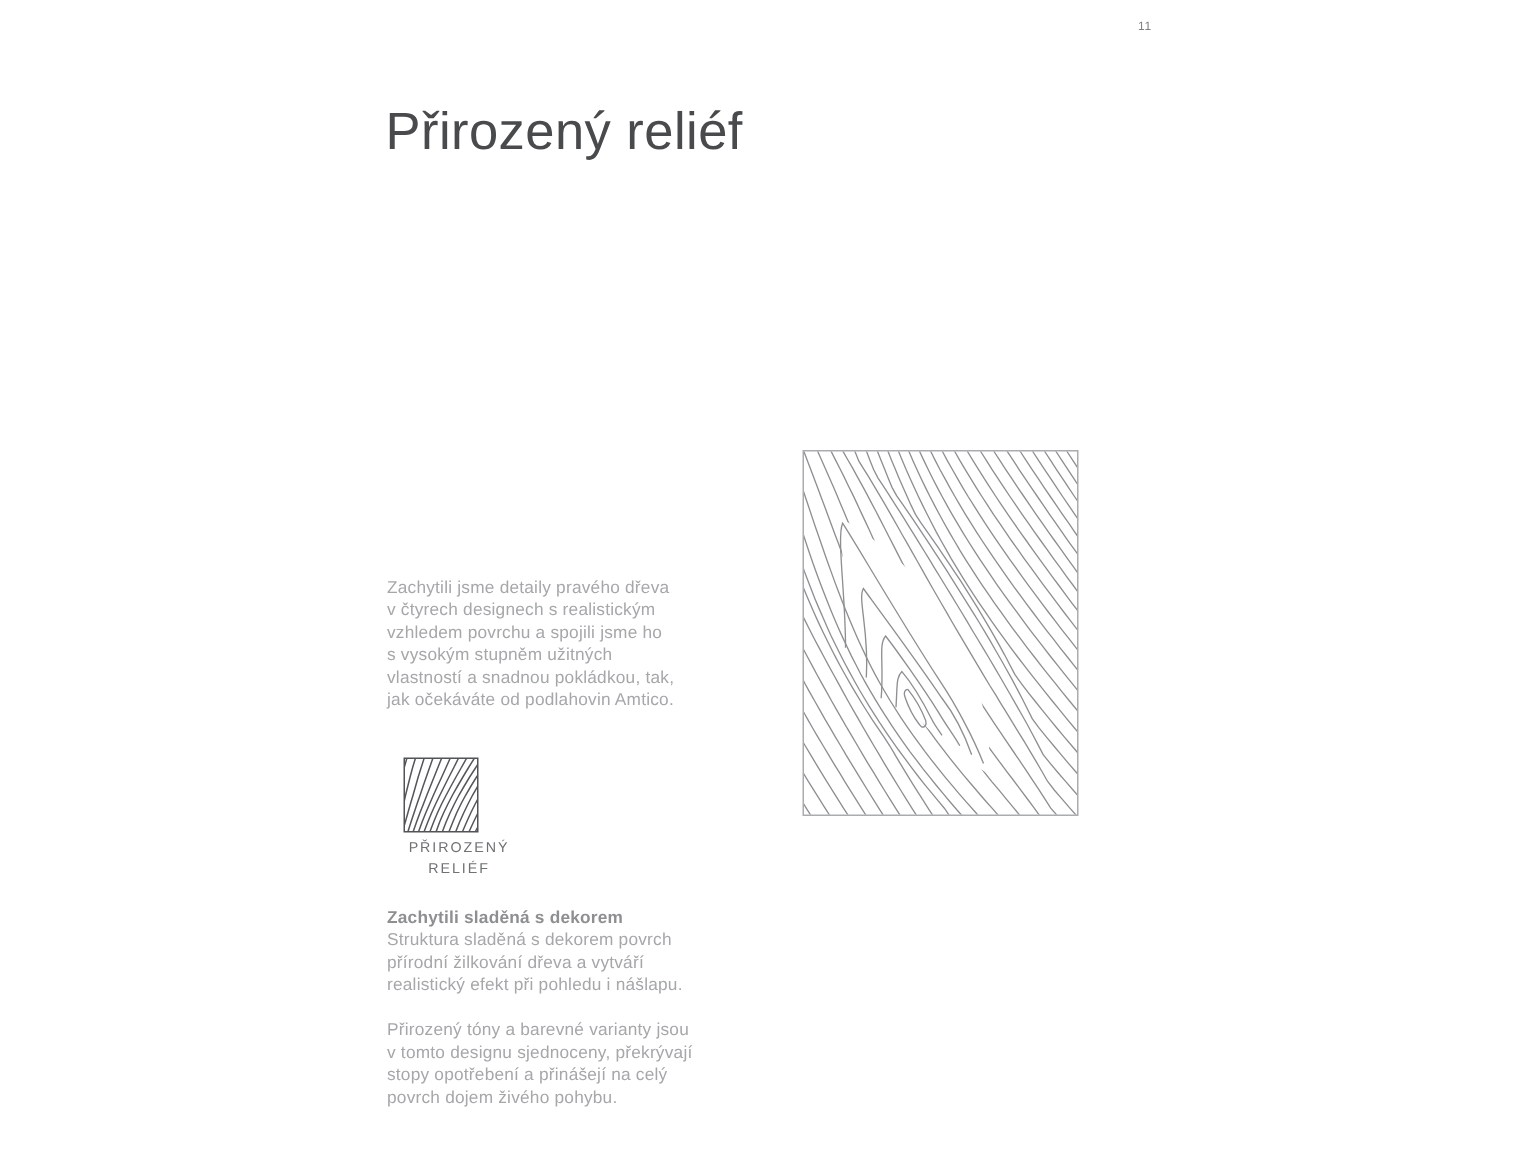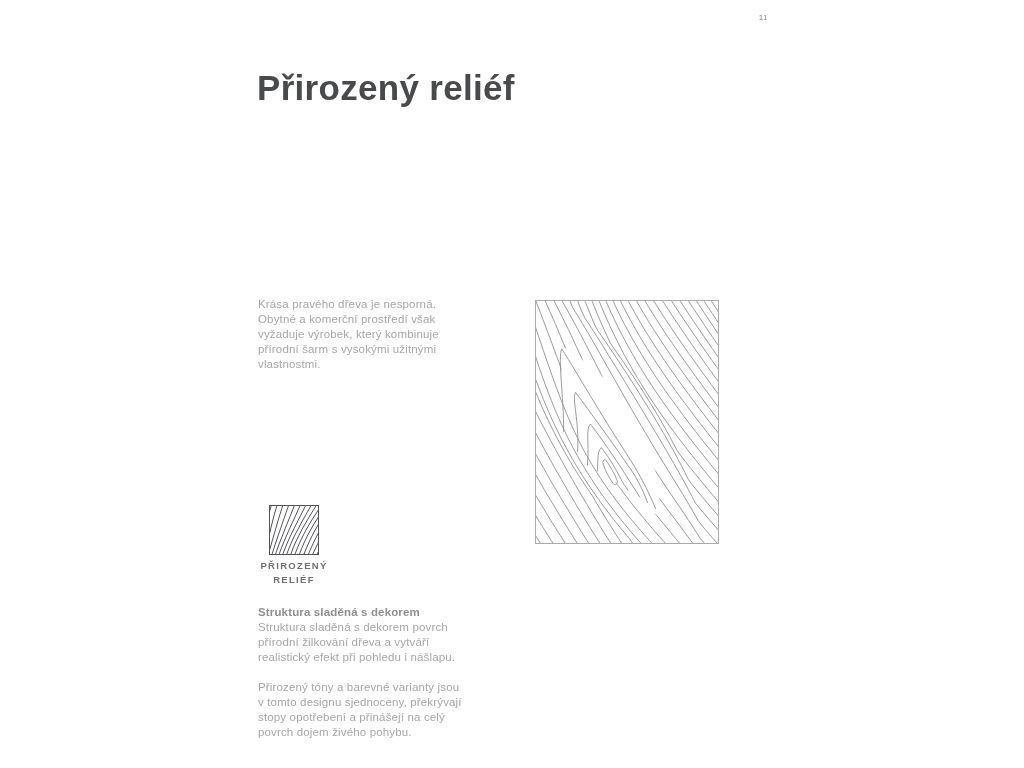--- a/index.html
+++ b/index.html
@@ -3,63 +3,64 @@
 <meta charset="utf-8">
 <style>
   html,body{margin:0;padding:0;background:#ffffff;}
   body{width:1024px;height:768px;font-family:"Liberation Sans",sans-serif;}
   .page{position:relative;width:1024px;height:768px;background:#ffffff;overflow:hidden;}
 
   .pnum{position:absolute;top:13px;left:744px;width:24px;text-align:right;
         font-size:8px;color:#7f8082;letter-spacing:0.5px;}
 
   .title{position:absolute;left:257px;top:70px;margin:0;
-         font-size:35px;font-weight:700;color:#494a4c;letter-spacing:0.3px;line-height:1;}
+         font-size:35px;font-weight:400;color:#494a4c;letter-spacing:0.3px;line-height:1;}
 
   .body-text{position:absolute;left:258px;width:236px;margin:0;
              font-size:11.5px;line-height:15px;color:#a6a7a9;
              letter-spacing:0.15px;white-space:pre-line;}
   #p1{top:297px;}
   #p2{top:385px;}
   #p3{top:620px;}
   #p4{top:680px;}
 
   .feature-heading{position:absolute;left:258px;top:605px;margin:0;
                    font-size:11.5px;line-height:15px;font-weight:700;
                    color:#8e8f91;letter-spacing:0.15px;}
 
   .swatch{position:absolute;left:269px;top:505px;width:50px;height:50px;
           border:1px solid #515356;box-sizing:border-box;background:#fff;}
   .swatch svg{display:block;width:100%;height:100%;}
 
-  .swatch-label{position:absolute;left:239px;top:559px;width:110px;
+  .swatch-label{position:absolute;left:251px;top:559px;width:110px;
                 text-align:center;font-size:9.5px;line-height:13.5px;
-                color:#6f7173;letter-spacing:1.3px;font-weight:bold;}
+                color:#6f7173;letter-spacing:1.3px;}
 
   .panel{position:absolute;left:535px;top:300px;width:184px;height:244px;
          border:1px solid #aaacae;box-sizing:border-box;background:#fff;}
   .panel svg{display:block;width:100%;height:100%;}
 
   .mask{fill:#ffffff;stroke:none;}
   .k{fill:none;stroke:#8d8f91;stroke-width:0.9;}
 </style>
 </head>
 <body>
 
 <div class="page">
 
   <div class="pnum">11</div>
 
   <h1 class="title">Přirozený reliéf</h1>
 
-  <p class="body-text" id="p1">Krása pravého dřeva je nesporná.
-Obytné a komerční prostředí však
-vyžaduje výrobek, který kombinuje
-přírodní šarm s vysokými užitnými
-vlastnostmi.</p>
+  <p class="body-text" id="p2">Zachytili jsme detaily pravého dřeva
+v čtyrech designech s realistickým
+vzhledem povrchu a spojili jsme ho
+s vysokým stupněm užitných
+vlastností a snadnou pokládkou, tak,
+jak očekáváte od podlahovin Amtico.</p>
 
   <div class="swatch">
     <svg id="grain-small" viewBox="0 0 48 48">
       <g id="gen-small">
           <path d="M-18.0 -6.0 L-19.9 0.0 L-21.6 6.0 L-23.0 12.0 L-24.1 18.0 L-24.9 24.0 L-25.5 30.0 L-25.7 36.0 L-25.8 42.0 L-25.7 48.0 L-25.4 54.0" fill="none" stroke="#54565a" stroke-width="1"></path>
           <path d="M-12.9 -6.0 L-14.9 0.0 L-16.6 6.0 L-18.0 12.0 L-19.2 18.0 L-20.0 24.0 L-20.6 30.0 L-20.9 36.0 L-21.1 42.0 L-21.2 48.0 L-21.3 54.0" fill="none" stroke="#54565a" stroke-width="1"></path>
           <path d="M-7.7 -6.0 L-9.7 0.0 L-11.5 6.0 L-12.9 12.0 L-14.0 18.0 L-14.9 24.0 L-15.6 30.0 L-16.1 36.0 L-16.6 42.0 L-16.9 48.0 L-17.3 54.0" fill="none" stroke="#54565a" stroke-width="1"></path>
           <path d="M-2.4 -6.0 L-4.4 0.0 L-6.1 6.0 L-7.6 12.0 L-8.8 18.0 L-9.8 24.0 L-10.6 30.0 L-11.4 36.0 L-12.1 42.0 L-12.8 48.0 L-13.5 54.0" fill="none" stroke="#54565a" stroke-width="1"></path>
           <path d="M3.2 -6.0 L1.1 0.0 L-0.6 6.0 L-2.1 12.0 L-3.4 18.0 L-4.6 24.0 L-5.7 30.0 L-6.8 36.0 L-7.8 42.0 L-8.9 48.0 L-9.9 54.0" fill="none" stroke="#54565a" stroke-width="1"></path>
           <path d="M8.9 -6.0 L6.8 0.0 L5.0 6.0 L3.4 12.0 L1.9 18.0 L0.4 24.0 L-0.9 30.0 L-2.3 36.0 L-3.7 42.0 L-5.1 48.0 L-6.4 54.0" fill="none" stroke="#54565a" stroke-width="1"></path>
@@ -79,21 +80,21 @@
           <path d="M86.0 -6.0 L81.3 0.0 L76.9 6.0 L72.8 12.0 L68.9 18.0 L65.2 24.0 L61.6 30.0 L58.1 36.0 L54.7 42.0 L51.2 48.0 L47.7 54.0" fill="none" stroke="#54565a" stroke-width="1"></path>
         </g>
     </svg>
   </div>
 
   <div class="swatch-label">
     <div>PŘIROZENÝ</div>
     <div>RELIÉF</div>
   </div>
 
-  <p class="feature-heading">Struktura sladěná s dekorem</p>
+  <p class="feature-heading">Zachytili sladěná s dekorem</p>
   <p class="body-text" id="p3">Struktura sladěná s dekorem povrch
 přírodní žilkování dřeva a vytváří
 realistický efekt při pohledu i nášlapu.</p>
   <p class="body-text" id="p4">Přirozený tóny a barevné varianty jsou
 v tomto designu sjednoceny, překrývají
 stopy opotřebení a přinášejí na celý
 povrch dojem živého pohybu.</p>
 
   <div class="panel">
     <svg id="grain-large" viewBox="0 0 184 244">

